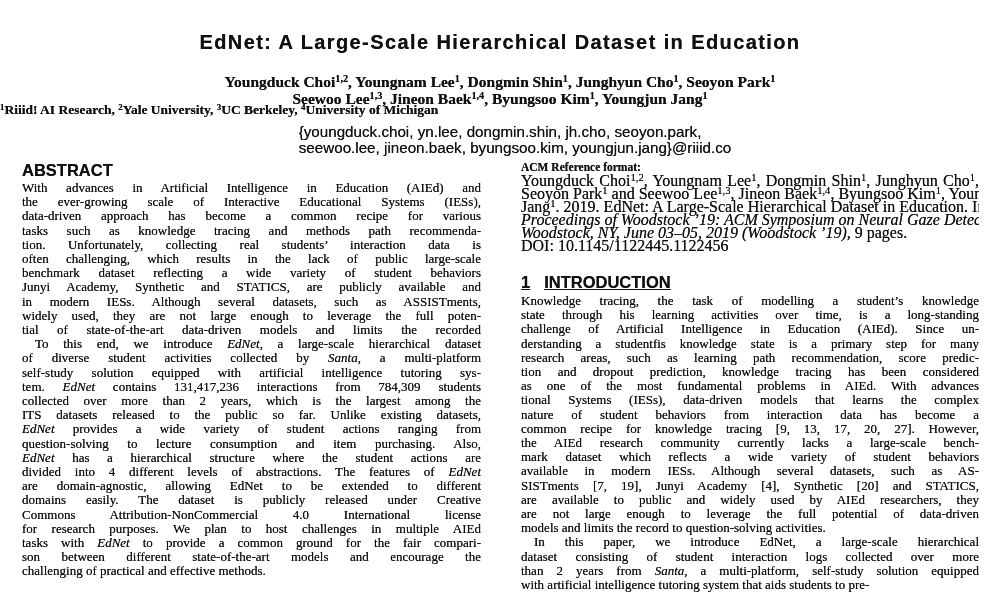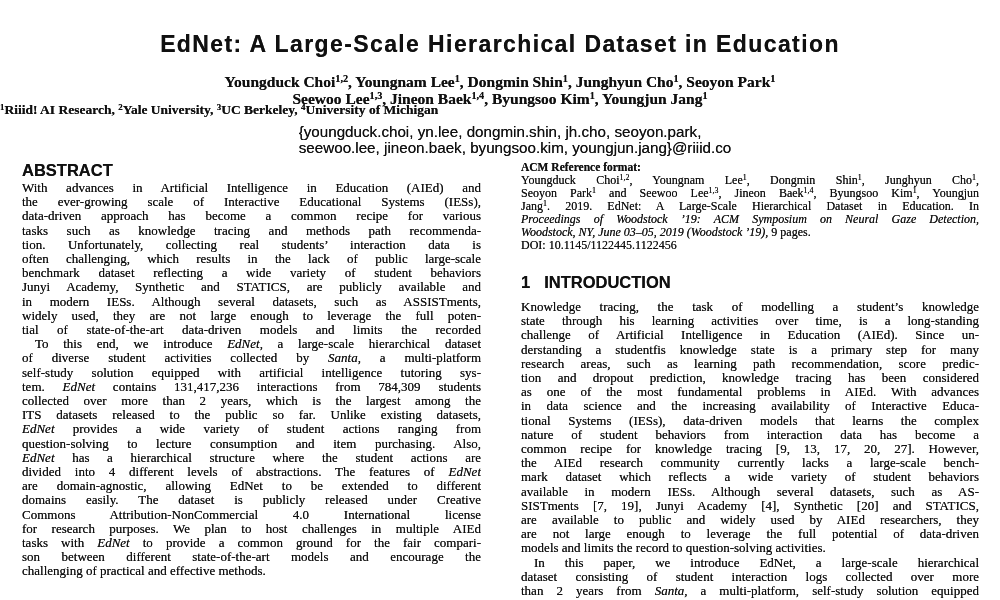--- a/index.html
+++ b/index.html
@@ -3,21 +3,21 @@
 <meta charset="utf-8">
 <style>
   html,body{margin:0;padding:0;background:#ffffff;}
   .page{
     position:relative;width:1000px;height:600px;background:#ffffff;overflow:hidden;
     color:#101010;font-family:"Liberation Serif",serif;
     text-shadow:0 0 0.65px rgba(15,15,15,0.8);
   }
   .paper-title{
     position:absolute;top:31px;left:0;right:0;margin:0;text-align:center;
-    font-family:"Liberation Sans",sans-serif;font-size:23px;font-weight:700;letter-spacing:1.4px;
+    font-family:"Liberation Sans",sans-serif;font-size:20px;font-weight:700;letter-spacing:1.4px;
   }
   .authors{position:absolute;left:0;right:0;text-align:center;font-weight:700;font-size:15.5px;white-space:nowrap;}
   .authors.l1{top:73px;}
   .authors.l2{top:90px;}
   .affil{position:absolute;top:102px;left:0;right:0;text-align:left;font-size:13.5px;font-weight:700;white-space:nowrap;}
   .email{position:absolute;left:0;right:0;text-align:center;font-family:Liberation Sans, sans-serif;font-size:15.2px;white-space:nowrap;}
   .email.e1{top:123px;}
   .email.e2{top:139px;padding-left:30px;}
   .col{position:absolute;top:161px;width:459px;height:439px;overflow:hidden;}
   .col.left{left:22px;}
@@ -28,23 +28,23 @@
   .col.left .sec-head{margin-bottom:1px;}
   .body-text{font-size:13px;}
   .jline{
     line-height:14.2px;white-space:nowrap;
     text-align:justify;text-align-last:justify;
   }
   .jline.lastline{text-align-last:left;}
   .jline.indent{text-indent:13px;}
   sup{font-size:66%;line-height:0;vertical-align:baseline;position:relative;top:-0.45em;}
   .ref-head{font-size:11.5px;font-weight:700;line-height:13px;}
-  .ref-body{font-size:12px;}
+  .ref-body{font-size:16px;}
   .ref-body .jline{line-height:13px;}
-  .intro-head{margin-top:21px;margin-bottom:8px;}
+  .intro-head{margin-top:21px;margin-bottom:2px;text-decoration:underline;}
   .sec-num{margin-right:14px;}
 </style>
 </head>
 <body>
 
 <div class="page">
 
   <h1 class="paper-title">EdNet: A Large-Scale Hierarchical Dataset in Education</h1>
 
   <div class="authors l1">Youngduck Choi<sup>1,2</sup>, Youngnam Lee<sup>1</sup>, Dongmin Shin<sup>1</sup>, Junghyun Cho<sup>1</sup>, Seoyon Park<sup>1</sup></div>
@@ -103,21 +103,20 @@
       <span class="sec-num">1</span><span>INTRODUCTION</span>
     </h2>
     <div class="body-text">
         <div class="jline">Knowledge tracing, the task of modelling a student’s knowledge</div>
         <div class="jline">state through his learning activities over time, is a long-standing</div>
         <div class="jline">challenge of Artificial Intelligence in Education (AIEd). Since un-</div>
         <div class="jline">derstanding a studentfis knowledge state is a primary step for many</div>
         <div class="jline">research areas, such as learning path recommendation, score predic-</div>
         <div class="jline">tion and dropout prediction, knowledge tracing has been considered</div>
         <div class="jline">as one of the most fundamental problems in AIEd. With advances</div>
-        <div class="jline">in data science and the increasing availability of Interactive Educa-</div>
         <div class="jline">tional Systems (IESs), data-driven models that learns the complex</div>
         <div class="jline">nature of student behaviors from interaction data has become a</div>
         <div class="jline">common recipe for knowledge tracing [9, 13, 17, 20, 27]. However,</div>
         <div class="jline">the AIEd research community currently lacks a large-scale bench-</div>
         <div class="jline">mark dataset which reflects a wide variety of student behaviors</div>
         <div class="jline">available in modern IESs. Although several datasets, such as AS-</div>
         <div class="jline">SISTments [7, 19], Junyi Academy [4], Synthetic [20] and STATICS,</div>
         <div class="jline">are available to public and widely used by AIEd researchers, they</div>
         <div class="jline">are not large enough to leverage the full potential of data-driven</div>
         <div class="jline lastline">models and limits the record to question-solving activities.</div>

